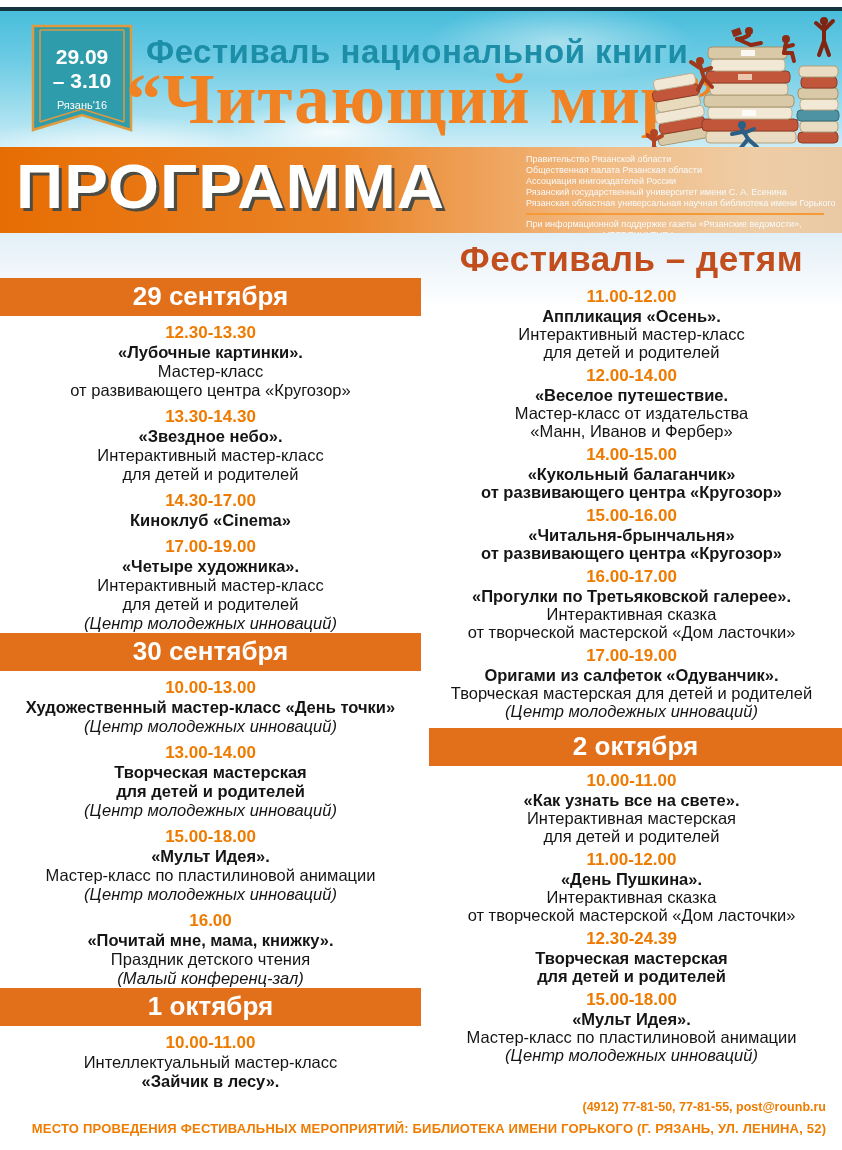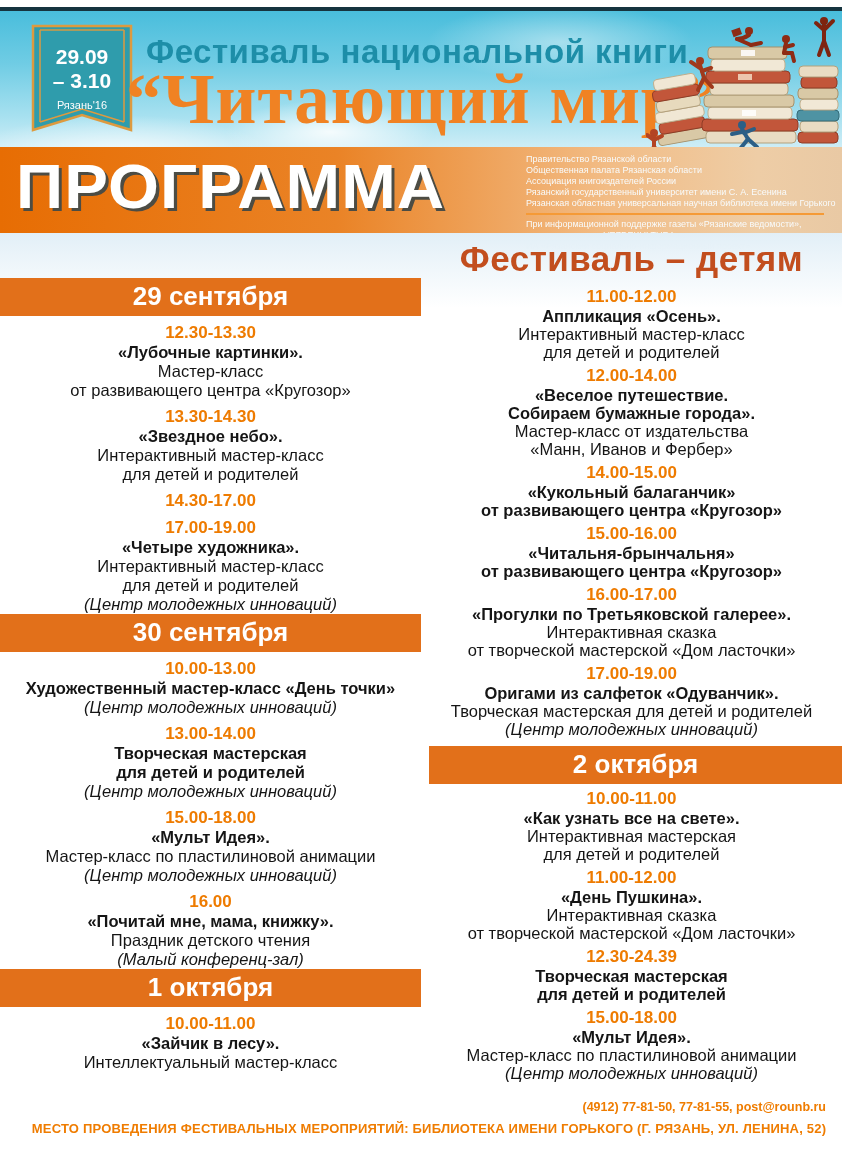--- a/index.html
+++ b/index.html
@@ -210,20 +210,21 @@
           <div class="line normal">от развивающего центра «Кругозор»</div>
         </div>
         <div class="event">
           <div class="time">13.30-14.30</div>
           <div class="line bold">«Звездное небо».</div>
           <div class="line normal">Интерактивный мастер-класс</div>
           <div class="line normal">для детей и родителей</div>
         </div>
         <div class="event">
           <div class="time">14.30-17.00</div>
+          <div class="line bold">Киноклуб «Cinema»</div>
         </div>
         <div class="event">
           <div class="time">17.00-19.00</div>
           <div class="line bold">«Четыре художника».</div>
           <div class="line normal">Интерактивный мастер-класс</div>
           <div class="line normal">для детей и родителей</div>
           <div class="line italic">(Центр молодежных инноваций)</div>
         </div>
       </div>
     <div class="day-banner">30 сентября</div>
@@ -249,39 +250,38 @@
           <div class="time">16.00</div>
           <div class="line bold">«Почитай мне, мама, книжку».</div>
           <div class="line normal">Праздник детского чтения</div>
           <div class="line italic">(Малый конференц-зал)</div>
         </div>
       </div>
     <div class="day-banner">1 октября</div>
     <div>
         <div class="event">
           <div class="time">10.00-11.00</div>
+          <div class="line normal">Интеллектуальный мастер-класс</div>
           <div class="line bold">«Зайчик в лесу».</div>
-          <div class="line normal">Интеллектуальный мастер-класс</div>
         </div>
       </div>
   </div>
 
   <div class="col-right">
     <div class="kids-heading">Фестиваль – детям</div>
     <div>
         <div class="event">
           <div class="time">11.00-12.00</div>
           <div class="line bold">Аппликация «Осень».</div>
           <div class="line normal">Интерактивный мастер-класс</div>
           <div class="line normal">для детей и родителей</div>
         </div>
         <div class="event">
           <div class="time">12.00-14.00</div>
           <div class="line bold">«Веселое путешествие.</div>
-          <div class="line bold">Собираем бумажные города».</div>
           <div class="line normal">Мастер-класс от издательства</div>
           <div class="line normal">«Манн, Иванов и Фербер»</div>
         </div>
         <div class="event">
           <div class="time">14.00-15.00</div>
           <div class="line bold">«Кукольный балаганчик»</div>
           <div class="line bold">от развивающего центра «Кругозор»</div>
         </div>
         <div class="event">
           <div class="time">15.00-16.00</div>

